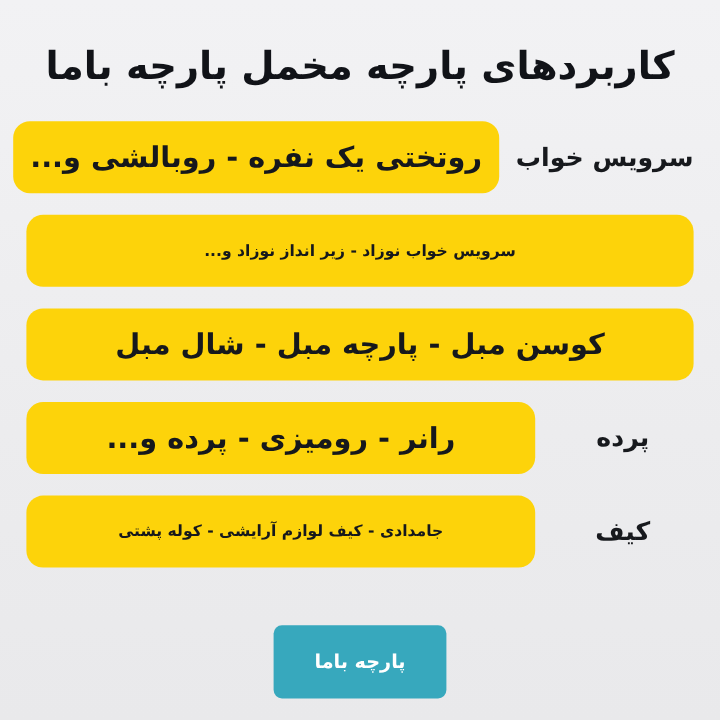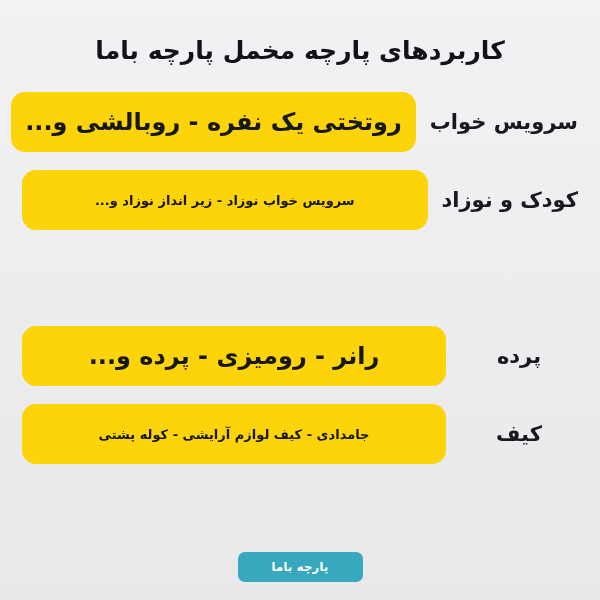--- a/index.html
+++ b/index.html
@@ -18,21 +18,21 @@
     width: 600px;
     height: 600px;
     box-sizing: border-box;
     background: linear-gradient(180deg, #f2f2f4 0%, #ececee 60%, #e9e9eb 100%);
     display: flex;
     flex-direction: column;
     align-items: center;
     padding: 30px 22px 18px 22px;
   }
   .title {
-    font-size: 25px;
+    font-size: 32px;
     font-weight: bold;
     color: #111318;
     letter-spacing: -0.5px;
     text-align: center;
     direction: rtl;
     margin: 6px 0 26px 0;
     white-space: nowrap;
   }
   .rows {
     width: 100%;
@@ -87,24 +87,24 @@
     position: absolute;
     bottom: 18px;
     left: 0;
     right: 0;
     display: flex;
     justify-content: center;
   }
   .brand-badge {
     background: #37a8bd;
     color: #ffffff;
-    font-size: 12px;
+    font-size: 16px;
     font-weight: bold;
     border-radius: 7px;
-    padding: 8px 34px;
+    padding: 21px 34px;
     direction: rtl;
     letter-spacing: -0.2px;
   }
 </style>
 </head>
 <body>
 
 <div class="poster">
 
   <div class="title">کاربردهای پارچه مخمل پارچه باما</div>
@@ -112,27 +112,29 @@
   <div class="rows">
 
     <div class="row">
       <div class="row-label">سرویس خواب</div>
       <div class="row-pill">
         <span class="pill-text">روتختی یک نفره - روبالشی و...</span>
       </div>
     </div>
 
     <div class="row">
-      <div class="row-label">کودک و نوزاد</div>
       <div class="row-pill">
         <span class="pill-text small">سرویس خواب نوزاد - زیر انداز نوزاد و...</span>
       </div>
     </div>
 
     <div class="row">
+      <div class="row-pill">
+        <span class="pill-text">کوسن مبل - پارچه مبل - شال مبل</span>
+      </div>
     </div>
 
     <div class="row">
       <div class="row-label">پرده</div>
       <div class="row-pill">
         <span class="pill-text">رانر - رومیزی - پرده و...</span>
       </div>
     </div>
 
     <div class="row">

